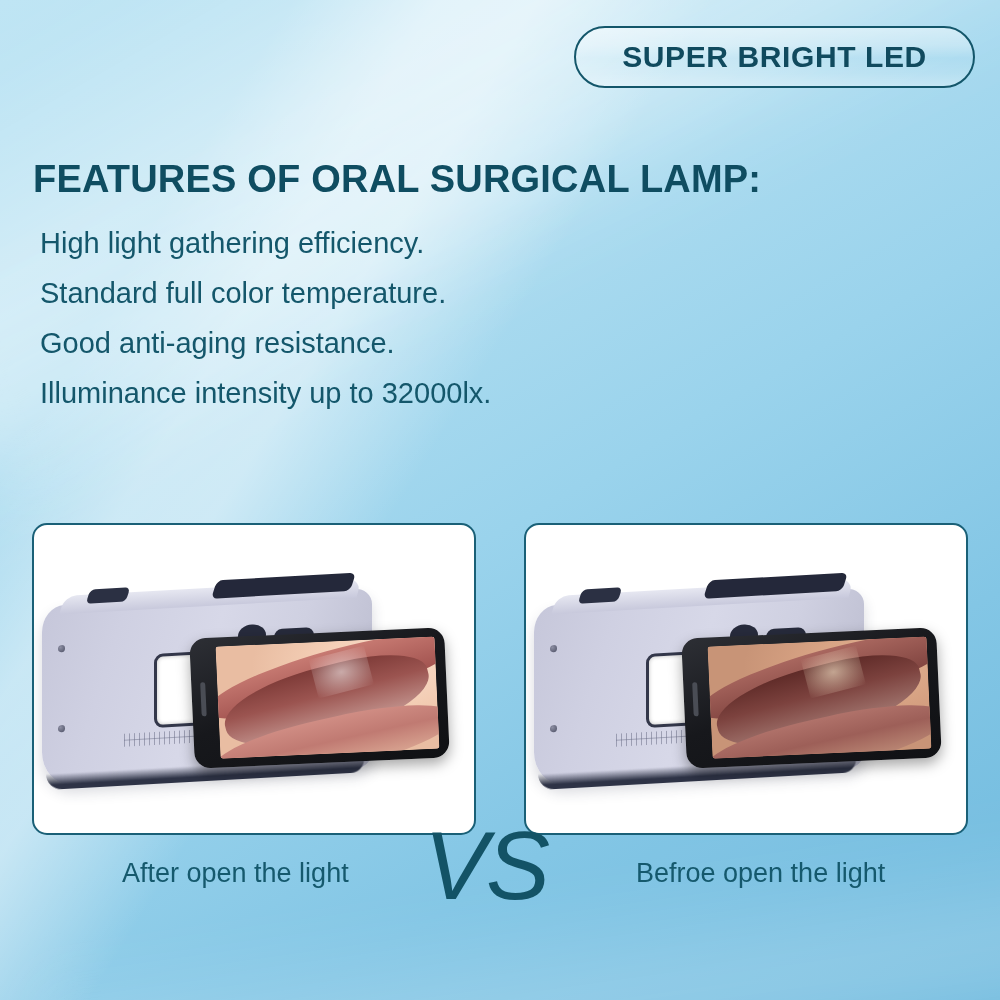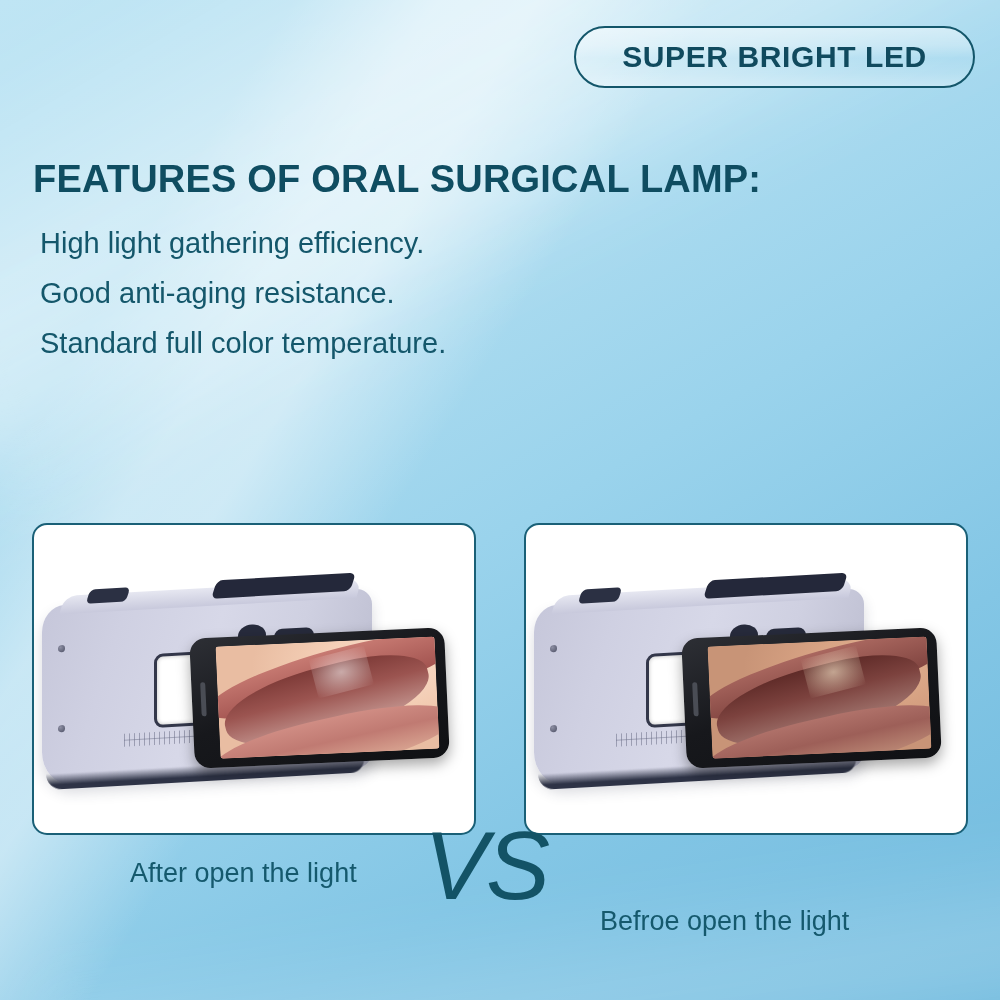--- a/index.html
+++ b/index.html
@@ -390,22 +390,22 @@
   .dim .glare { background: radial-gradient(ellipse at center, rgba(255,240,210,0.60), rgba(255,240,210,0)); }
 
   
   .caption {
     position: absolute;
     top: 858px;
     font-size: 27px;
     color: #15596d;
     white-space: nowrap;
   }
-  .caption-left  { left: 130px; }
-  .caption-right { left: 600px; margin-top: 48px; }
+  .caption-left  { left: 122px; }
+  .caption-right { left: 636px; }
 
   .vs {
     position: absolute;
     left: 424px;
     top: 818px;
     font-size: 96px;
     font-weight: normal;
     font-style: italic;
     color: #135366;
     letter-spacing: -2px;
@@ -423,22 +423,23 @@
 
 
   <div class="badge">
     <span class="badge-text">SUPER BRIGHT LED</span>
   </div>
 
   <div class="headline">FEATURES OF ORAL SURGICAL LAMP:</div>
 
   <div class="features">
     <div class="feature-line">High light gathering efficiency.</div>
+    <div class="feature-line">Standard full color temperature.</div>
     <div class="feature-line">Good anti-aging resistance.</div>
-    <div class="feature-line">Standard full color temperature.</div>
+    <div class="feature-line">Illuminance intensity up to 32000lx.</div>
   </div>
 
   <div class="cards">
 
     <div class="photo-card card-left">
       <div class="photo-stage">
 
         <div class="device">
           <div class="device-top"></div>
           <div class="device-topcap"></div>

